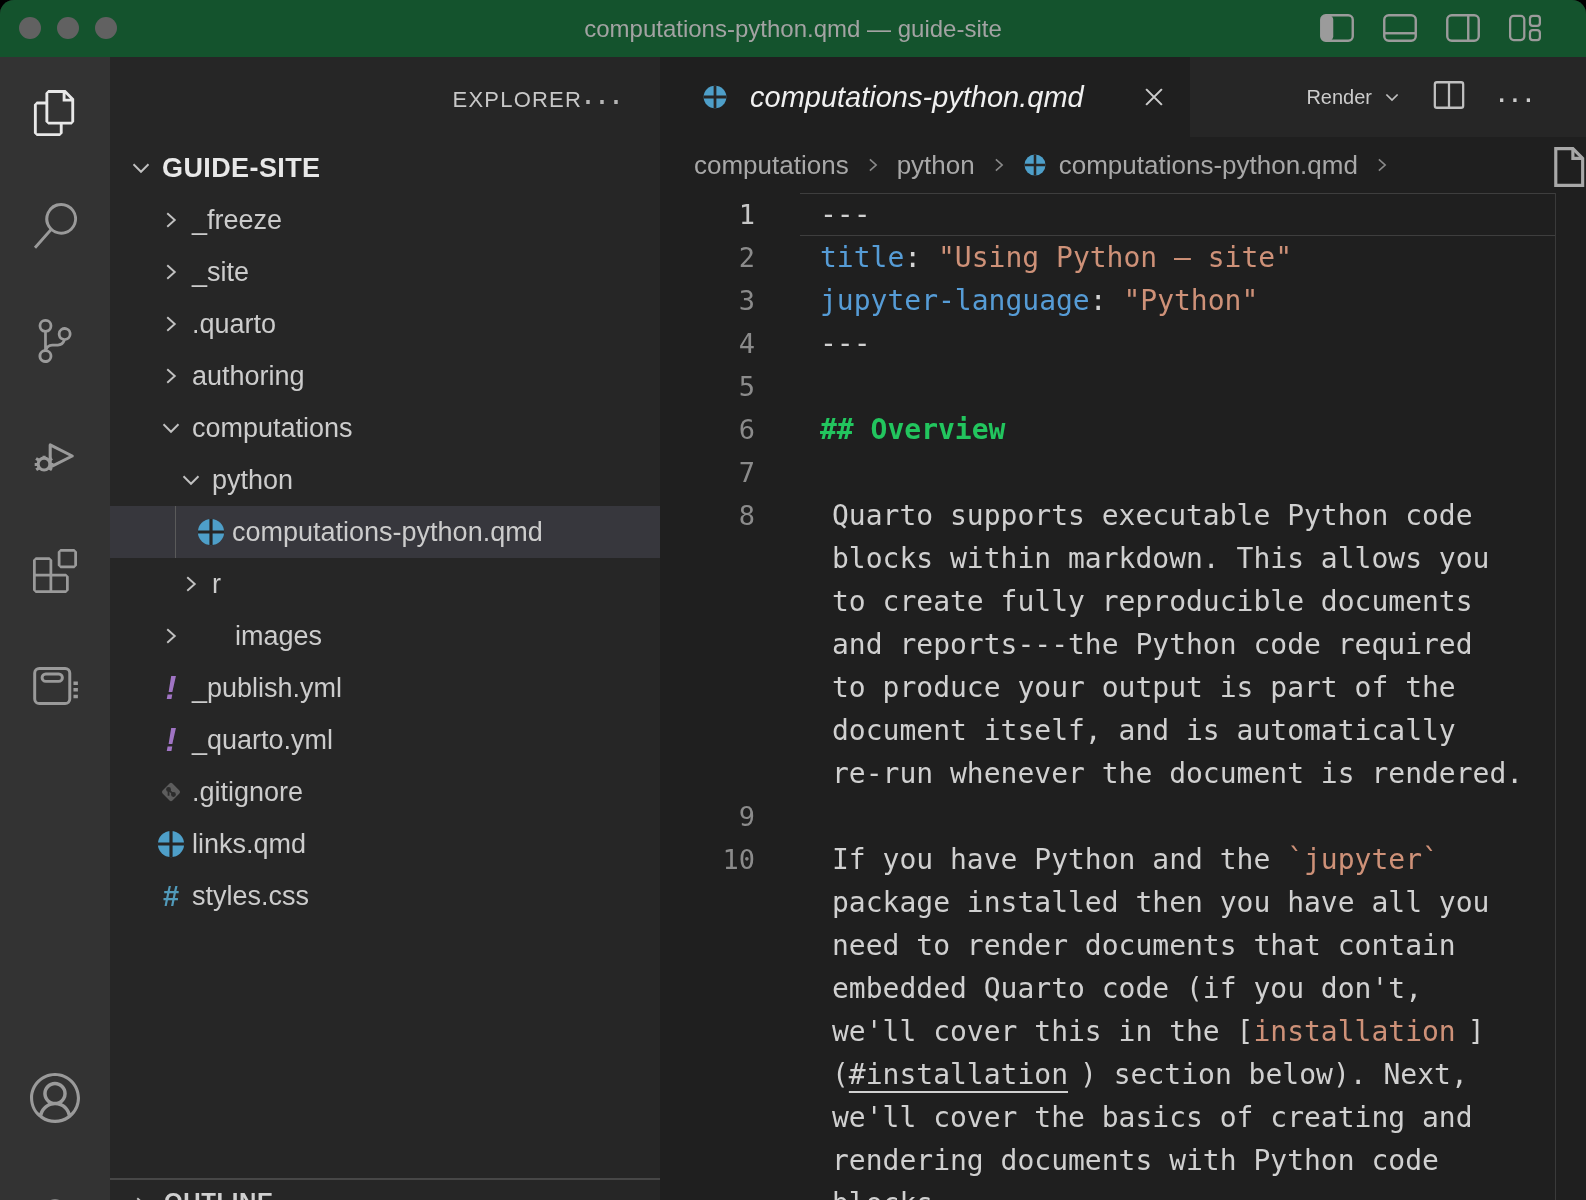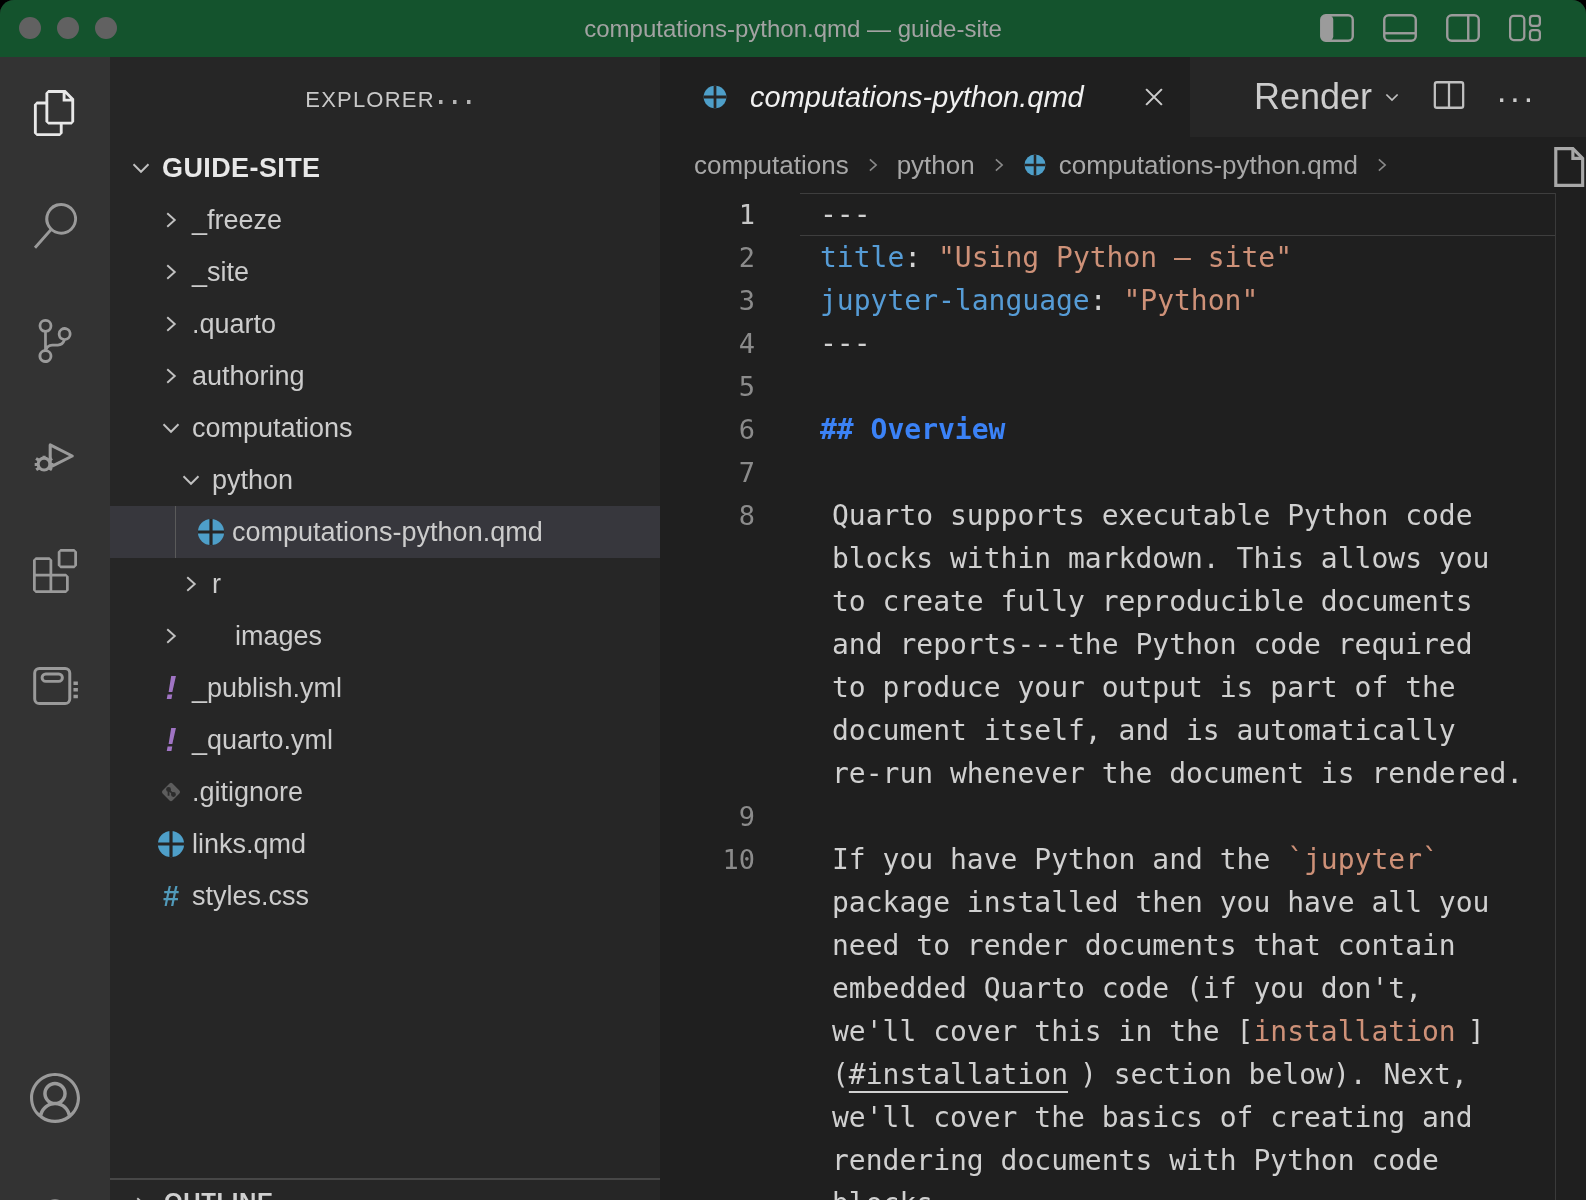--- a/index.html
+++ b/index.html
@@ -17,21 +17,21 @@
   .main{display:flex;height:1143px;}
 
   
   .activitybar{width:110px;background:#333333;position:relative;flex:none;}
   .ab-item{position:absolute;left:30px;width:50px;height:50px;color:#9a9a9a;display:flex;
     align-items:center;justify-content:center;cursor:pointer;}
   .ab-item.active{color:#e8e8e8;}
 
   
   .sidebar{width:550px;background:#262626;position:relative;flex:none;overflow:hidden;}
-  .sb-header{height:85px;display:flex;align-items:center;justify-content:center;
+  .sb-header{height:85px;display:flex;align-items:center;justify-content:flex-end;
     padding:0 36px 0 48px;}
   .sb-title{font-size:22px;color:#c8c8c8;letter-spacing:1.2px;}
   .sb-more{font-size:36px;color:#b5b5b5;line-height:20px;cursor:pointer;letter-spacing:2px;}
   .tree{position:absolute;top:85px;left:0;right:0;}
   .trow{height:52px;display:flex;align-items:center;font-size:27px;color:#cccccc;position:relative;cursor:pointer;}
   .trow.sel{background:#37373d;}
   .guide{position:absolute;left:65px;top:0;bottom:0;width:1px;background:#5a5a5a;}
   .chev{width:34px;height:34px;flex:none;display:flex;align-items:center;justify-content:center;color:#c0c0c0;}
   .ficon{width:34px;height:34px;flex:none;display:flex;align-items:center;justify-content:center;}
   .tlabel{margin-left:4px;white-space:nowrap;}
@@ -45,21 +45,21 @@
   .outline-label{font-weight:700;font-size:24px;color:#d0d0d0;letter-spacing:.6px;margin-left:6px;}
 
   
   .editor{flex:1;display:flex;flex-direction:column;background:#1f1f1f;min-width:0;}
   .tabstrip{height:80px;background:#262626;display:flex;flex:none;}
   .tab{width:530px;flex:none;background:#1f1f1f;display:flex;align-items:center;
     padding:0 22px 0 38px;box-sizing:border-box;cursor:pointer;}
   .tab-title{font-size:29px;font-style:italic;color:#f0f0f0;margin-left:18px;white-space:nowrap;}
   .tab-close{margin-left:auto;display:flex;cursor:pointer;}
   .strip-actions{margin-left:auto;display:flex;align-items:center;gap:30px;padding-right:50px;color:#cccccc;}
-  .render-btn{display:flex;align-items:center;gap:10px;font-size:36px;color:#cccccc;cursor:pointer;}
+  .render-btn{display:flex;align-items:center;gap:10px;font-size:20px;color:#cccccc;cursor:pointer;}
   .strip-more{font-size:34px;letter-spacing:2px;color:#cccccc;cursor:pointer;}
   .breadcrumbs{height:56px;flex:none;display:flex;align-items:center;padding-left:34px;
     font-size:26px;color:#a8a8a8;gap:14px;position:relative;}
   .crumb{display:flex;align-items:center;gap:12px;cursor:pointer;white-space:nowrap;}
   .bc-sep{display:flex;color:#8a8a8a;}
   .bc-fileicon{position:absolute;left:888px;top:8px;}
 
   
   .code{position:relative;flex:1;overflow:hidden;font-family:"DejaVu Sans Mono","Liberation Mono",monospace;
     font-size:28px;cursor:text;}
@@ -67,21 +67,21 @@
   .crow{display:flex;height:43px;line-height:43px;position:relative;}
   .gut{width:140px;flex:none;text-align:right;padding-right:45px;box-sizing:border-box;
     color:#8b8b8b;font-size:27px;}
   .gut.on{color:#c6c6c6;}
   .txt{padding-left:20px;white-space:pre;}
   .curline{position:absolute;left:140px;right:31px;top:0;height:43px;box-sizing:border-box;
     border-top:1px solid #3e3e3e;border-bottom:1px solid #3e3e3e;}
   .s-key{color:#569cd6;}
   .s-punc{color:#d4d4d4;}
   .s-str{color:#ce9178;}
-  .s-head{color:#3b82f6;font-weight:700;}
+  .s-head{color:#22c55e;font-weight:700;}
   .s-text{color:#d0d0d0;margin-left:12px;}
   .s-meta{color:#d0d0d0;}
   .s-code{color:#ce9178;margin-top:8px;}
   .s-link{color:#d0d0d0;text-decoration:underline;text-underline-offset:7px;}
 </style>
 </head>
 <body>
 
 <div class="window">
 

